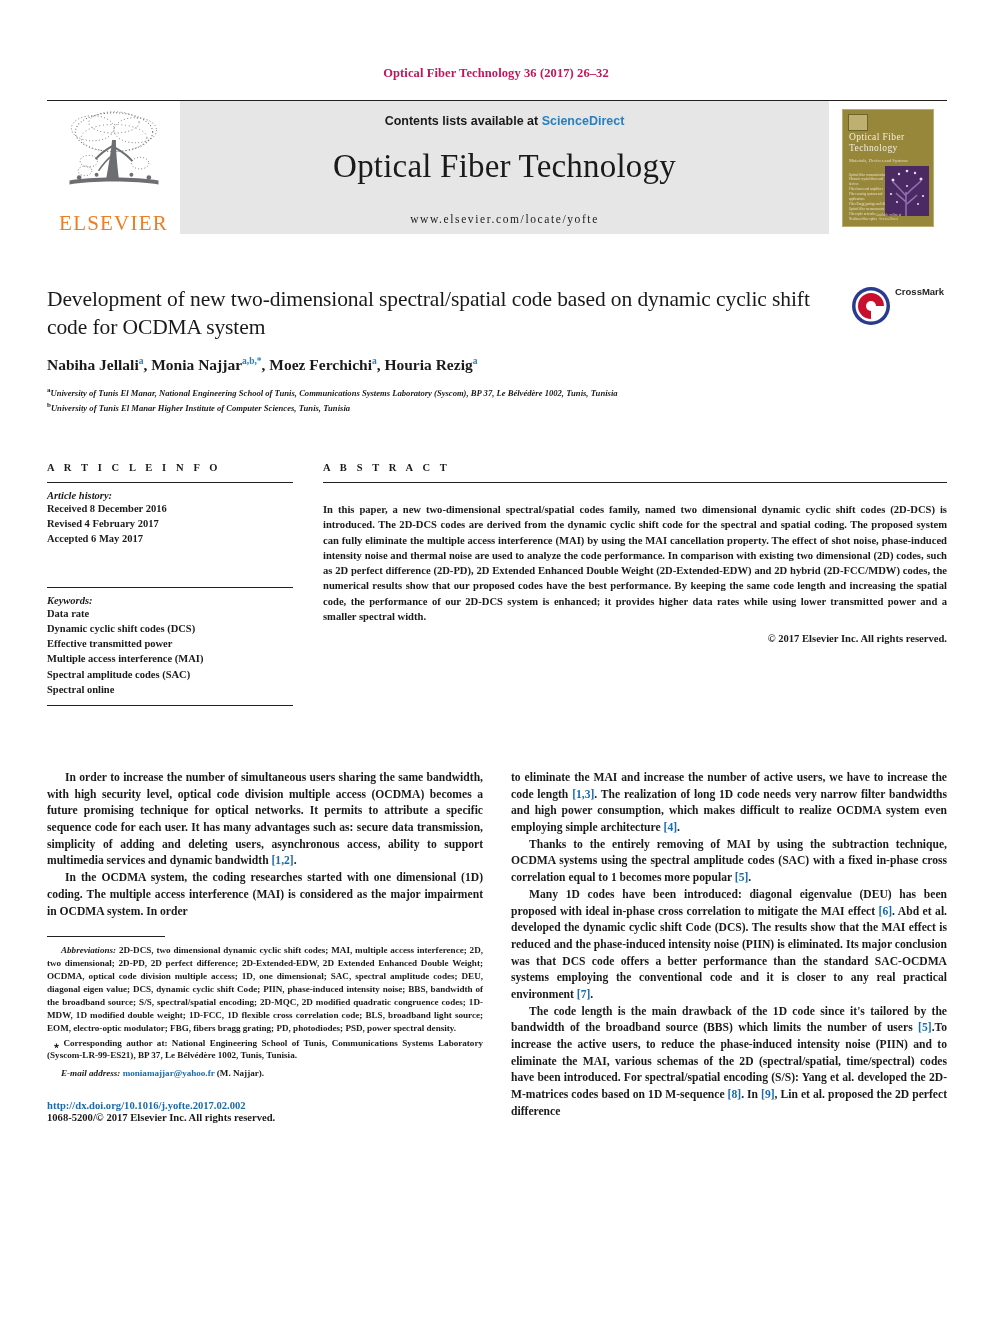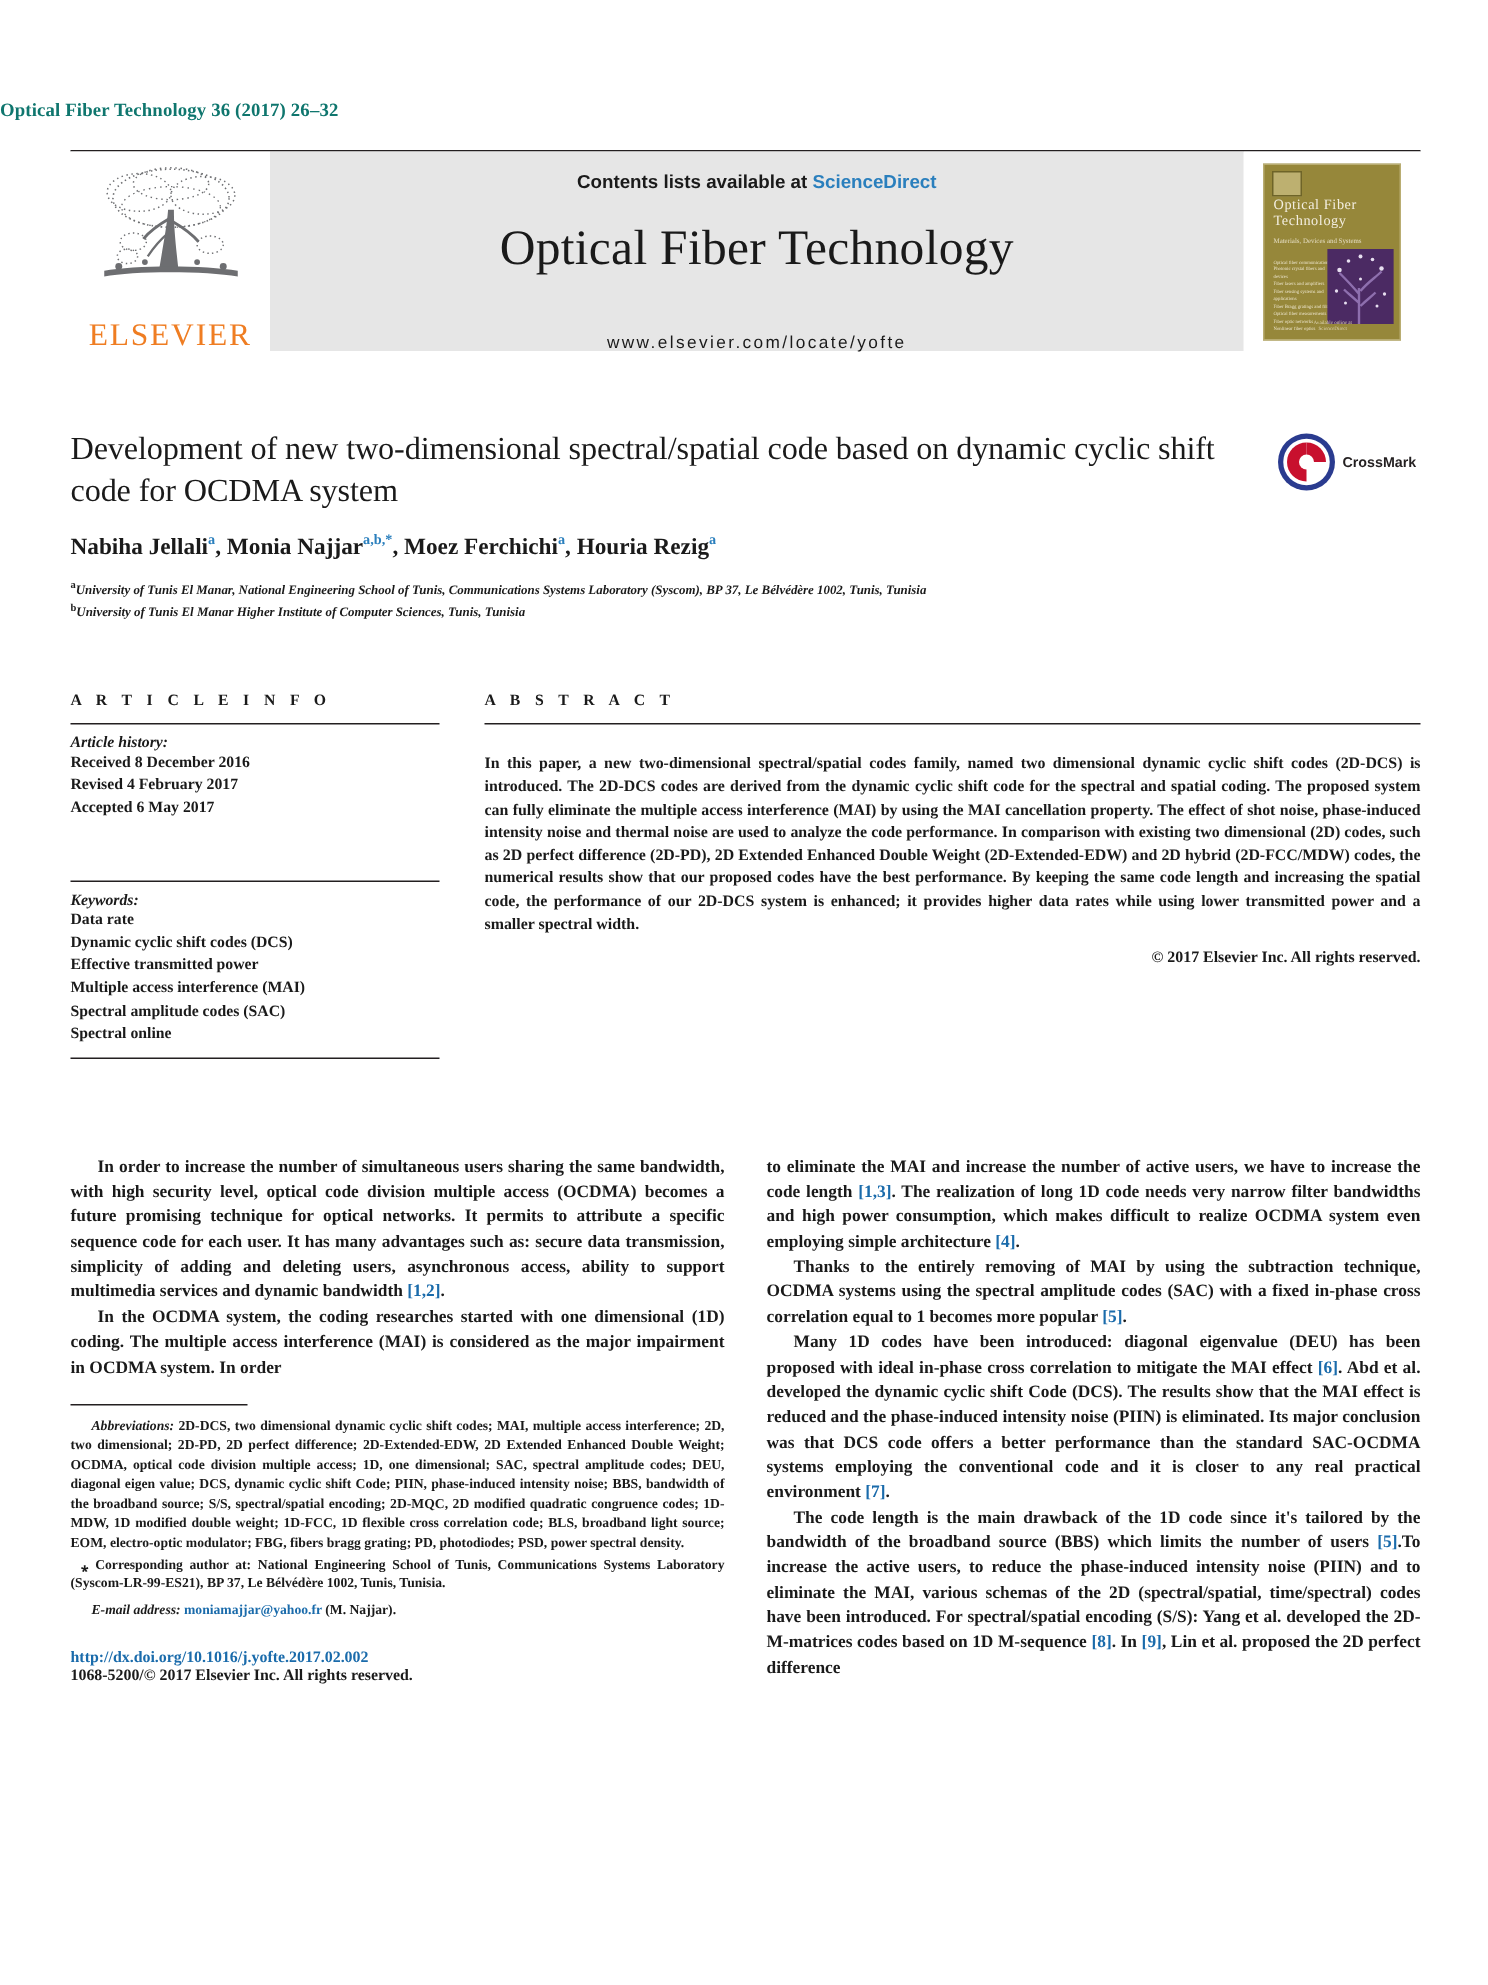--- a/index.html
+++ b/index.html
@@ -21,24 +21,24 @@
     height: 1323px;
     box-sizing: border-box;
   }
 
   
   .running-head {
     position: absolute;
     top: 66px;
     left: 0;
     width: 992px;
-    text-align: left;
+    text-align: center;
     font-size: 12.5px;
     font-weight: bold;
-    color: #0f766e;
+    color: #be185d;
     letter-spacing: .1px;
   }
 
   
   .banner-wrap {
     position: absolute;
     top: 100px;
     left: 47px;
     width: 900px;
     border-top: 1.6px solid #231f20;
@@ -88,25 +88,25 @@
     color: #2a7fbd;
   }
   .journal-title {
     font-family: "Liberation Serif", serif;
     font-size: 33px;
     color: #1a1a1a;
     margin-top: 20px;
     letter-spacing: .2px;
   }
   .journal-url {
-    font-family: Liberation Sans, sans-serif;
+    font-family: Liberation Serif, serif;
     font-size: 11.5px;
     letter-spacing: 1.6px;
     color: #1a1a1a;
-    margin-top: 38px;
+    margin-top: 28px;
   }
   .cover-thumb {
     width: 118px;
     flex: 0 0 118px;
     background: #ffffff;
     display: flex;
     align-items: center;
     justify-content: center;
   }
   .cover-inner {
@@ -203,21 +203,21 @@
     font-size: 7px;
     font-style: normal;
   }
   .crossmark {
     position: absolute;
     top: 0px;
     right: 0px;
     width: 96px;
     height: 44px;
     display: flex;
-    align-items: center;
+    align-items: flex-start;
     gap: 4px;
   }
   .crossmark-label {
     font-family: "Liberation Sans", sans-serif;
     font-size: 9.5px;
     font-weight: bold;
     color: #231f20;
   }
 
   

